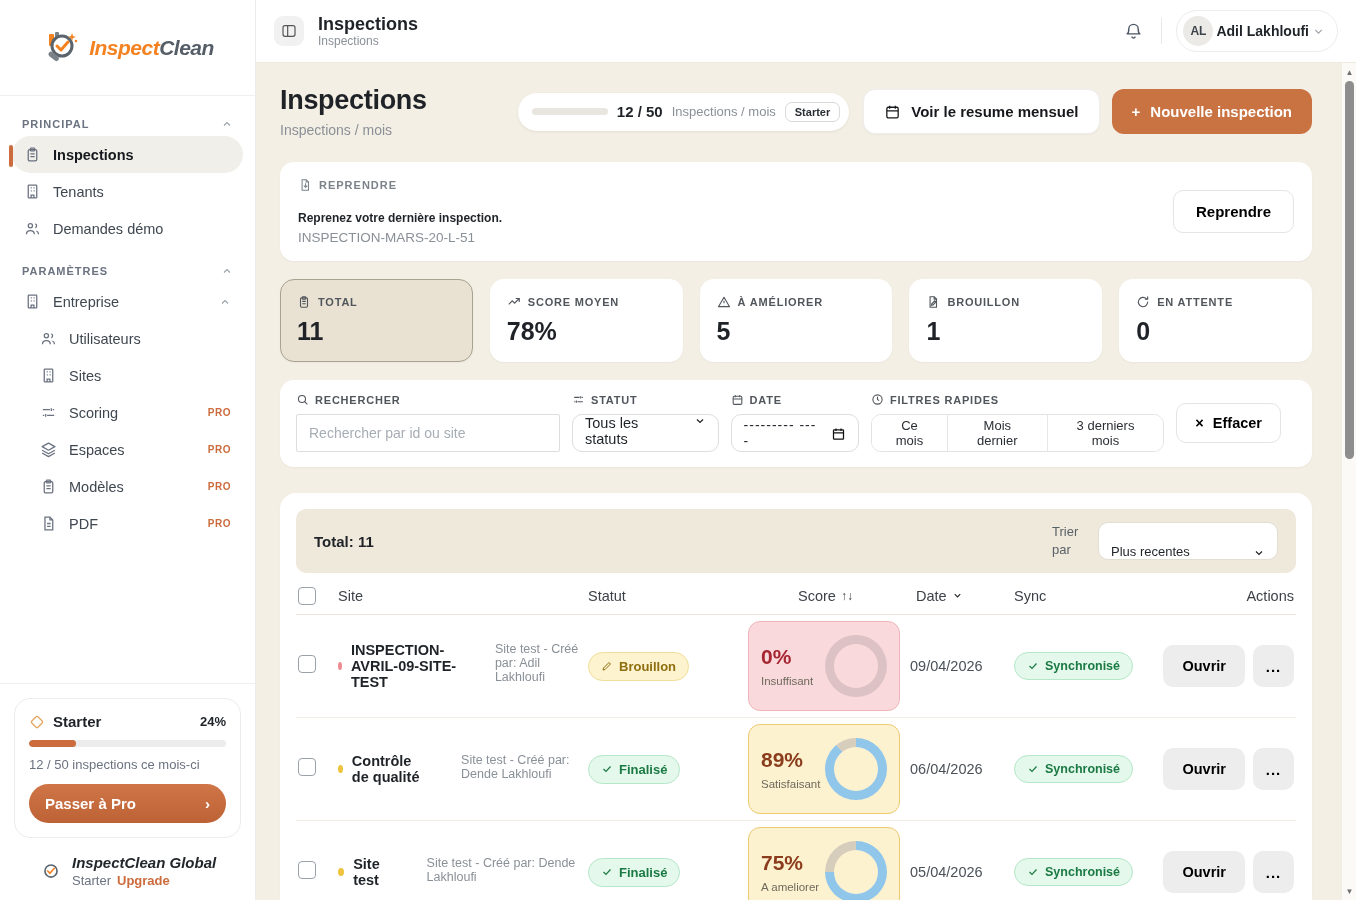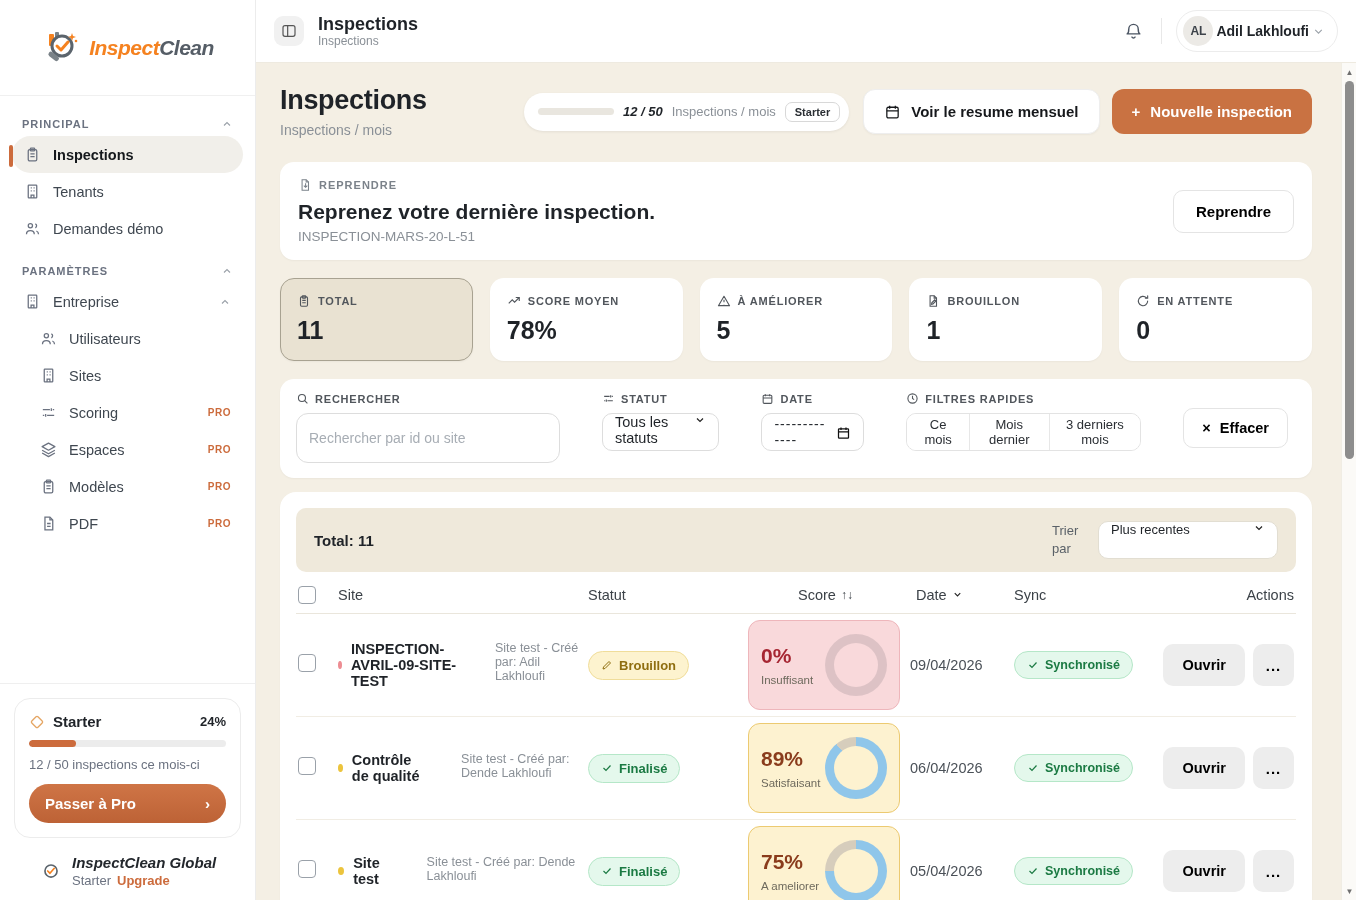--- a/index.html
+++ b/index.html
@@ -51,55 +51,55 @@
   .user-name { font-size:14px; font-weight:bold; }
 
   
   .content { flex:1; position:relative; padding:22px 44px 0 24px; overflow:hidden; }
   .page-head { display:flex; align-items:center; margin-bottom:24px; }
   .page-title { font-size:27px; font-weight:bold; letter-spacing:-0.3px; }
   .page-sub { font-size:14px; color:#8a9097; margin-top:6px; }
   .usage-pill { margin-left:auto; display:flex; align-items:center; gap:9px; background:#fff; border-radius:999px; padding:9px 9px 9px 14px; box-shadow:0 1px 3px rgba(0,0,0,0.07); }
   .usage-track { width:76px; height:7px; background:#e9e6df; border-radius:4px; overflow:hidden; }
   .usage-fill { width:24%; height:100%; background:#2aa57b; border-radius:4px; }
-  .usage-count { font-size:13px; font-weight:bold;font-style:italic; }
+  .usage-count { font-size:15px; font-weight:bold; }
   .usage-label { font-size:13px; color:#8a9097; }
   .usage-plan { font-size:11px; font-weight:bold; border:1px solid #d8d8d8; border-radius:7px; padding:3px 9px; color:#2b2f34; background:#fff; }
   .btn-summary { margin-left:14px; display:flex; align-items:center; gap:10px; background:#fff; border:1px solid #eee; border-radius:12px; padding:13px 20px; font-size:15px; font-weight:bold; font-family:inherit; color:#16181b; cursor:pointer; box-shadow:0 1px 2px rgba(0,0,0,0.04); }
   .btn-new { margin-left:12px; display:flex; align-items:center; gap:10px; background:#c97242; border:none; border-radius:12px; padding:14px 20px; font-size:15px; font-weight:bold; font-family:inherit; color:#fff; cursor:pointer; }
 
   .resume-card { background:#fff; border-radius:14px; padding:16px 18px; display:flex; align-items:center; box-shadow:0 1px 2px rgba(0,0,0,0.04); margin-bottom:18px; }
   .resume-eyebrow { display:flex; align-items:center; gap:7px; color:#7b828a; font-size:11px; font-weight:bold; letter-spacing:1px; }
-  .resume-title { font-size:21px; font-weight:bold; margin-top:8px; }
+  .resume-title { font-size:12px; font-weight:bold; margin-top:19px; }
   .resume-code { font-size:13.5px; color:#8a9097; margin-top:5px; }
   .btn-resume { margin-left:auto; background:#fff; border:1px solid #e4e4e4; border-radius:10px; padding:12px 22px; font-size:15px; font-weight:bold; font-family:inherit; cursor:pointer; }
 
   .stats { display:grid; grid-template-columns:repeat(5,1fr); gap:17px; margin-bottom:18px; }
   .stat-card { background:#fff; border-radius:14px; border:1.5px solid transparent; padding:15px 16px; box-shadow:0 1px 2px rgba(0,0,0,0.04); cursor:pointer; }
   .stat-card.active { background:#e9e2d2; border-color:#a8a291; }
   .stat-label { display:flex; align-items:center; gap:7px; font-size:11px; font-weight:bold; letter-spacing:0.8px; color:#51565c; }
   .stat-value { font-size:25px; font-weight:bold; margin-top:8px; }
 
-  .filters-card { background:#fff; border-radius:14px; padding:13px 24px 15px 16px; display:flex; gap:42px; align-items:flex-start; box-shadow:0 1px 2px rgba(0,0,0,0.04); margin-bottom:14px; }
+  .filters-card { background:#fff; border-radius:14px; padding:13px 31px 15px 16px; display:flex; gap:12px; align-items:flex-start; box-shadow:0 1px 2px rgba(0,0,0,0.04); margin-bottom:26px; }
   .f-label { display:flex; align-items:center; gap:6px; font-size:11px; font-weight:bold; letter-spacing:0.8px; color:#51565c; margin-bottom:8px; }
-  .f-input { width:264px; height:50px; border:1px solid #ddd; border-radius:12px; padding:0 12px; font-size:14px; font-family:inherit; color:#2b2f34; outline:none; }
+  .f-input { width:264px; height:38px; border:1px solid #ddd; border-radius:2px; padding:0 12px; font-size:14px; font-family:inherit; color:#2b2f34; outline:none; }
   .f-input::placeholder { color:#a7adb4; }
   .f-select { display:flex; gap:10px; height:38px; border:1px solid #ddd; border-radius:10px; padding:0 12px; font-size:14.5px; cursor:pointer; background:#fff; }
   .f-date { display:flex; align-items:center; gap:10px; height:38px; border:1px solid #ddd; border-radius:10px; padding:0 12px; font-size:14px; letter-spacing:1px; color:#2b2f34; cursor:text; }
   .quick-group { display:flex; border:1px solid #e3e3e3; border-radius:10px; overflow:hidden; height:38px; }
   .quick-btn { background:#fff; border:none; border-right:1px solid #e7e7e7; padding:0 14px; font-size:13px; font-family:inherit; color:#2b2f34; cursor:pointer; }
   .quick-btn:last-child { border-right:none; }
   .btn-clear { margin-left:auto; align-self:center; display:flex; align-items:center; gap:9px; background:#fff; border:1px solid #e4e4e4; border-radius:10px; padding:11px 18px; font-size:14.5px; font-weight:bold; font-family:inherit; cursor:pointer; }
 
   .table-card { background:#fff; border-radius:16px 16px 0 0; padding:16px; box-shadow:0 1px 2px rgba(0,0,0,0.04); }
   .table-bar { background:#efe9db; border-radius:10px; height:64px; display:flex; align-items:center; padding:0 18px; margin-bottom:4px; }
   .table-total { font-size:15px; font-weight:bold; }
   .sort-wrap { margin-left:auto; display:flex; align-items:center; gap:12px; }
   .sort-label { font-size:13px; color:#5a6168; width:34px; line-height:1.35; }
-  .sort-select { display:flex; align-items:flex-start; justify-content:space-between; width:180px; height:38px; background:#fff; border:1px solid #e2ded2; border-radius:10px; padding:0 12px; font-size:13px; cursor:pointer; }
+  .sort-select { display:flex; align-items:flex-end; justify-content:space-between; width:180px; height:38px; background:#fff; border:1px solid #e2ded2; border-radius:10px; padding:0 12px; font-size:13px; cursor:pointer; }
   .tgrid { display:grid; grid-template-columns:40px 250px 160px 162px 104px 140px 1fr; align-items:center; padding:0 2px; }
   .thead { height:38px; border-bottom:1px solid #eae6dc; color:#3c4248; font-size:14.5px; }
   .thead .th { display:flex; align-items:center; gap:5px; }
   .th-score { padding-left:50px; }
   .th-date { padding-left:6px; }
   .th-actions { justify-content:flex-end; }
   .trow { height:103px; border-bottom:1px solid #f1ede4; }
   .cbx { width:18px; height:18px; appearance:none; border:1.5px solid #9aa1a9; border-radius:4px; background:#fff; cursor:pointer; }
   .site-cell { display:flex; flex-direction:row; gap:13px; }
   .site-name { display:flex; align-items:center; gap:9px; font-size:14.5px; font-weight:bold; }

